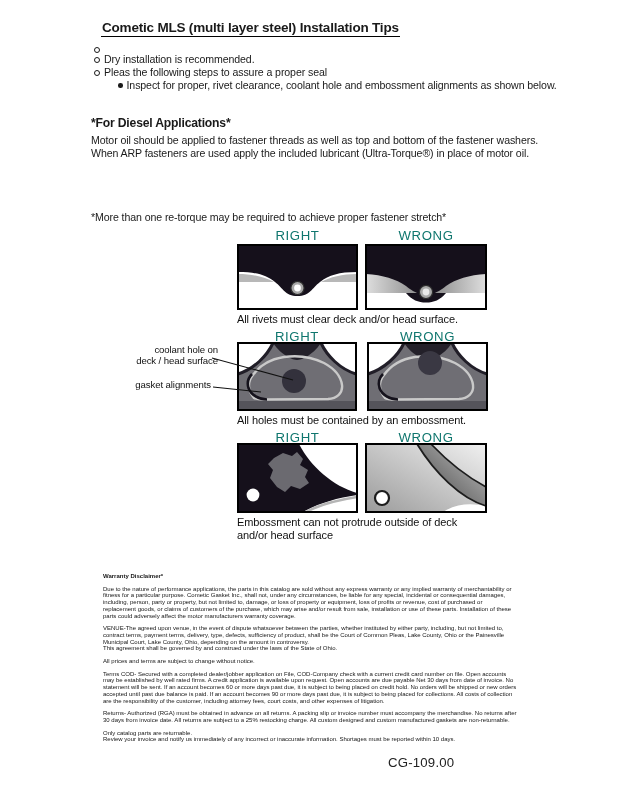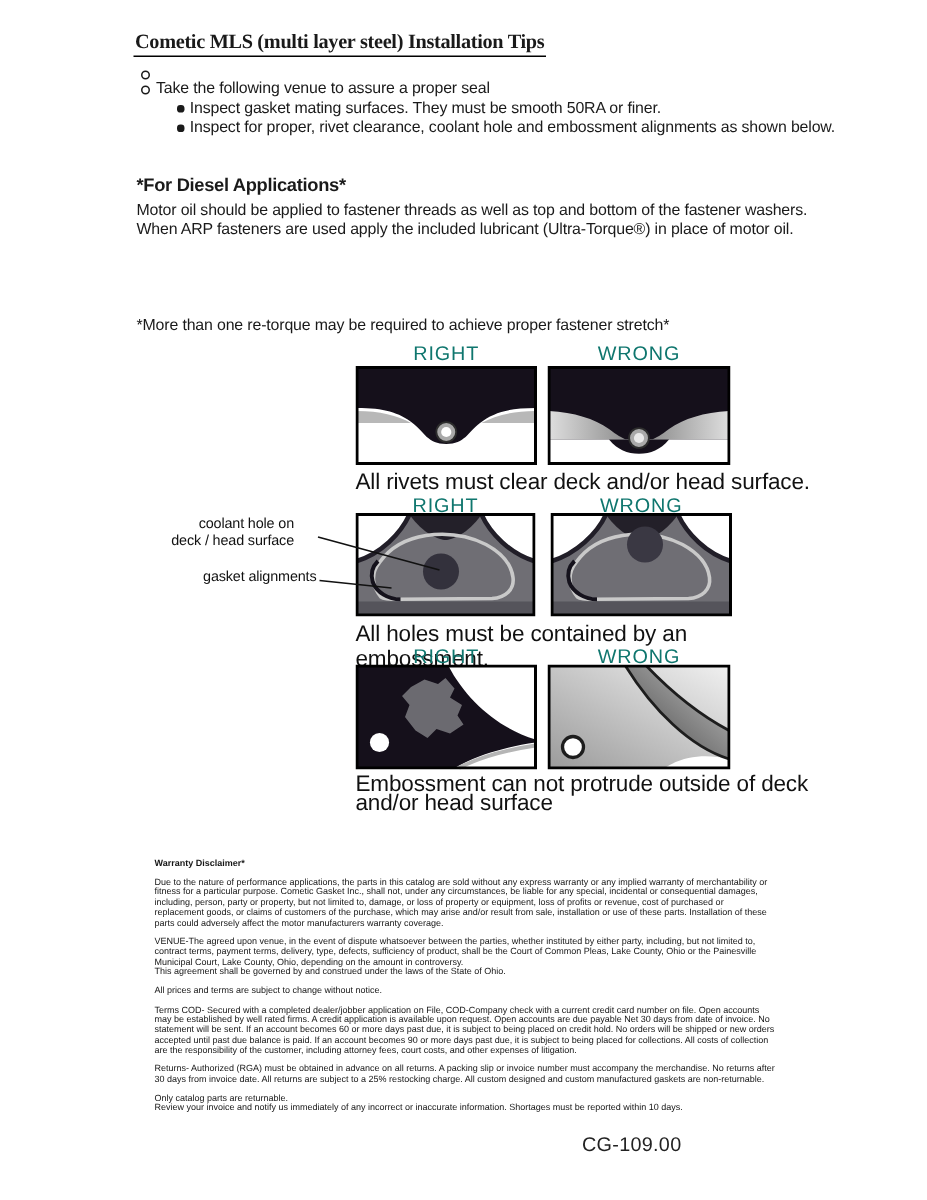--- a/index.html
+++ b/index.html
@@ -2,32 +2,32 @@
 <html><head>
 <meta charset="utf-8">
 <style>
   html,body{margin:0;padding:0;background:#ffffff;}
   .page{
     position:relative;width:618px;height:800px;background:#ffffff;overflow:hidden;
     font-family:"Liberation Sans","DejaVu Sans",sans-serif;color:#1a1a1a;
   }
   .abs{position:absolute;}
   .title{
-    left:89px;top:20px;font-size:13.5px;font-weight:bold;letter-spacing:-0.2px;
-    border-bottom:1.5px solid #000;padding:0 1px 1px 1px;font-family:Liberation Serif, serif;
+    left:101px;top:20px;font-size:13.5px;font-weight:bold;letter-spacing:-0.2px;
+    border-bottom:1.5px solid #000;padding:0 1px 1px 1px;
   }
   .tips{left:94px;top:43px;font-size:10.6px;line-height:13.2px;letter-spacing:-0.1px;white-space:nowrap;}
   .tip-row{display:flex;align-items:flex-start;}
   .tip-row.sub{margin-left:24px;}
   .obullet{width:4px;height:4px;border:1px solid #1a1a1a;border-radius:50%;margin:4px 4px 0 0;flex:0 0 auto;}
   .fbullet{width:4.5px;height:4.5px;background:#1a1a1a;border-radius:50%;margin:4px 4px 0 0;flex:0 0 auto;}
   .diesel-h{left:91px;top:116px;font-size:12.2px;font-weight:bold;letter-spacing:-0.2px;}
   .para{left:91px;font-size:10.6px;line-height:13px;letter-spacing:-0.1px;white-space:pre-line;width:470px;}
   .fig-label{font-size:13.2px;letter-spacing:0.6px;text-align:center;color:#0f766e;}
-  .caption{font-size:15px;letter-spacing:-0.1px;color:#111;}
+  .caption{font-size:11px;letter-spacing:-0.1px;color:#111;}
   .leader-label{font-size:9.6px;line-height:10.8px;text-align:right;color:#111;letter-spacing:-0.1px;}
   .disclaimer{left:103px;top:573px;width:414px;font-size:6px;line-height:6.7px;color:#161616;}
   .disclaimer .dh{font-weight:bold;margin-bottom:6px;}
   .disclaimer p{margin:0 0 6px 0;}
   .disclaimer p.tight{margin:0;}
   .pagecode{left:388px;top:755px;font-size:13.2px;letter-spacing:0.2px;color:#222;}
   svg{display:block;}
 </style>
 </head>
 <body>
@@ -35,25 +35,25 @@
 <div class="page">
 
   <div class="abs title">Cometic MLS (multi layer steel) Installation Tips</div>
 
   <div class="abs tips">
     <div class="tip-row">
       <span class="obullet"></span>
     </div>
     <div class="tip-row">
       <span class="obullet"></span>
-      <span>Take the following venue to assure a proper seal</span>
-    </div>
-    <div class="tip-row sub">
-      <span class="fbullet"></span>
-      <span>Inspect gasket mating surfaces.  They must be smooth 50RA or finer.</span>
+      <span>Dry installation is recommended.</span>
+    </div>
+    <div class="tip-row">
+      <span class="obullet"></span>
+      <span>Pleas the following steps to assure a proper seal</span>
     </div>
     <div class="tip-row sub">
       <span class="fbullet"></span>
       <span>Inspect for proper, rivet clearance, coolant hole and embossment alignments as shown below.</span>
     </div>
   </div>
 
   <div class="abs diesel-h">*For Diesel Applications*</div>
   <div class="abs para" style="top:134px;">Motor oil should be applied to fastener threads as well as top and bottom of the fastener washers.
 When ARP fasteners are used apply the included lubricant (Ultra-Torque®) in place of motor oil.</div>
@@ -95,21 +95,21 @@
       <circle cx="61" cy="48" r="3.4" fill="#e9e9e9"></circle>
       <rect x="1" y="1" width="120" height="64" fill="none" stroke="#000000" stroke-width="2"></rect>
     </svg>
   </div>
 
   <div class="abs caption" style="left:237px;top:313px;">All rivets must clear deck and/or head surface.</div>
 
   <div class="abs fig-label" style="left:237px;top:329px;width:120px;">RIGHT</div>
   <div class="abs fig-label" style="left:367px;top:329px;width:121px;">WRONG</div>
 
-  <div class="abs leader-label" style="left:88px;top:345px;width:108px;">
+  <div class="abs leader-label" style="left:110px;top:345px;width:108px;">
     <div>coolant hole on</div>
     <div>deck / head surface</div>
   </div>
   <div class="abs leader-label" style="left:103px;top:380px;width:108px;">gasket alignments</div>
 
   <div class="abs" style="left:237px;top:342px;">
     <svg width="120" height="69" viewBox="0 0 120 69">
       <rect x="1" y="1" width="118" height="67" fill="#6f6e74"></rect>
       <rect x="1" y="59" width="118" height="9" fill="#55545b"></rect>
       <path d="M36,1 H84 C75,14 64,18 60,18 C56,18 45,14 36,1 Z" fill="#232029"></path>

